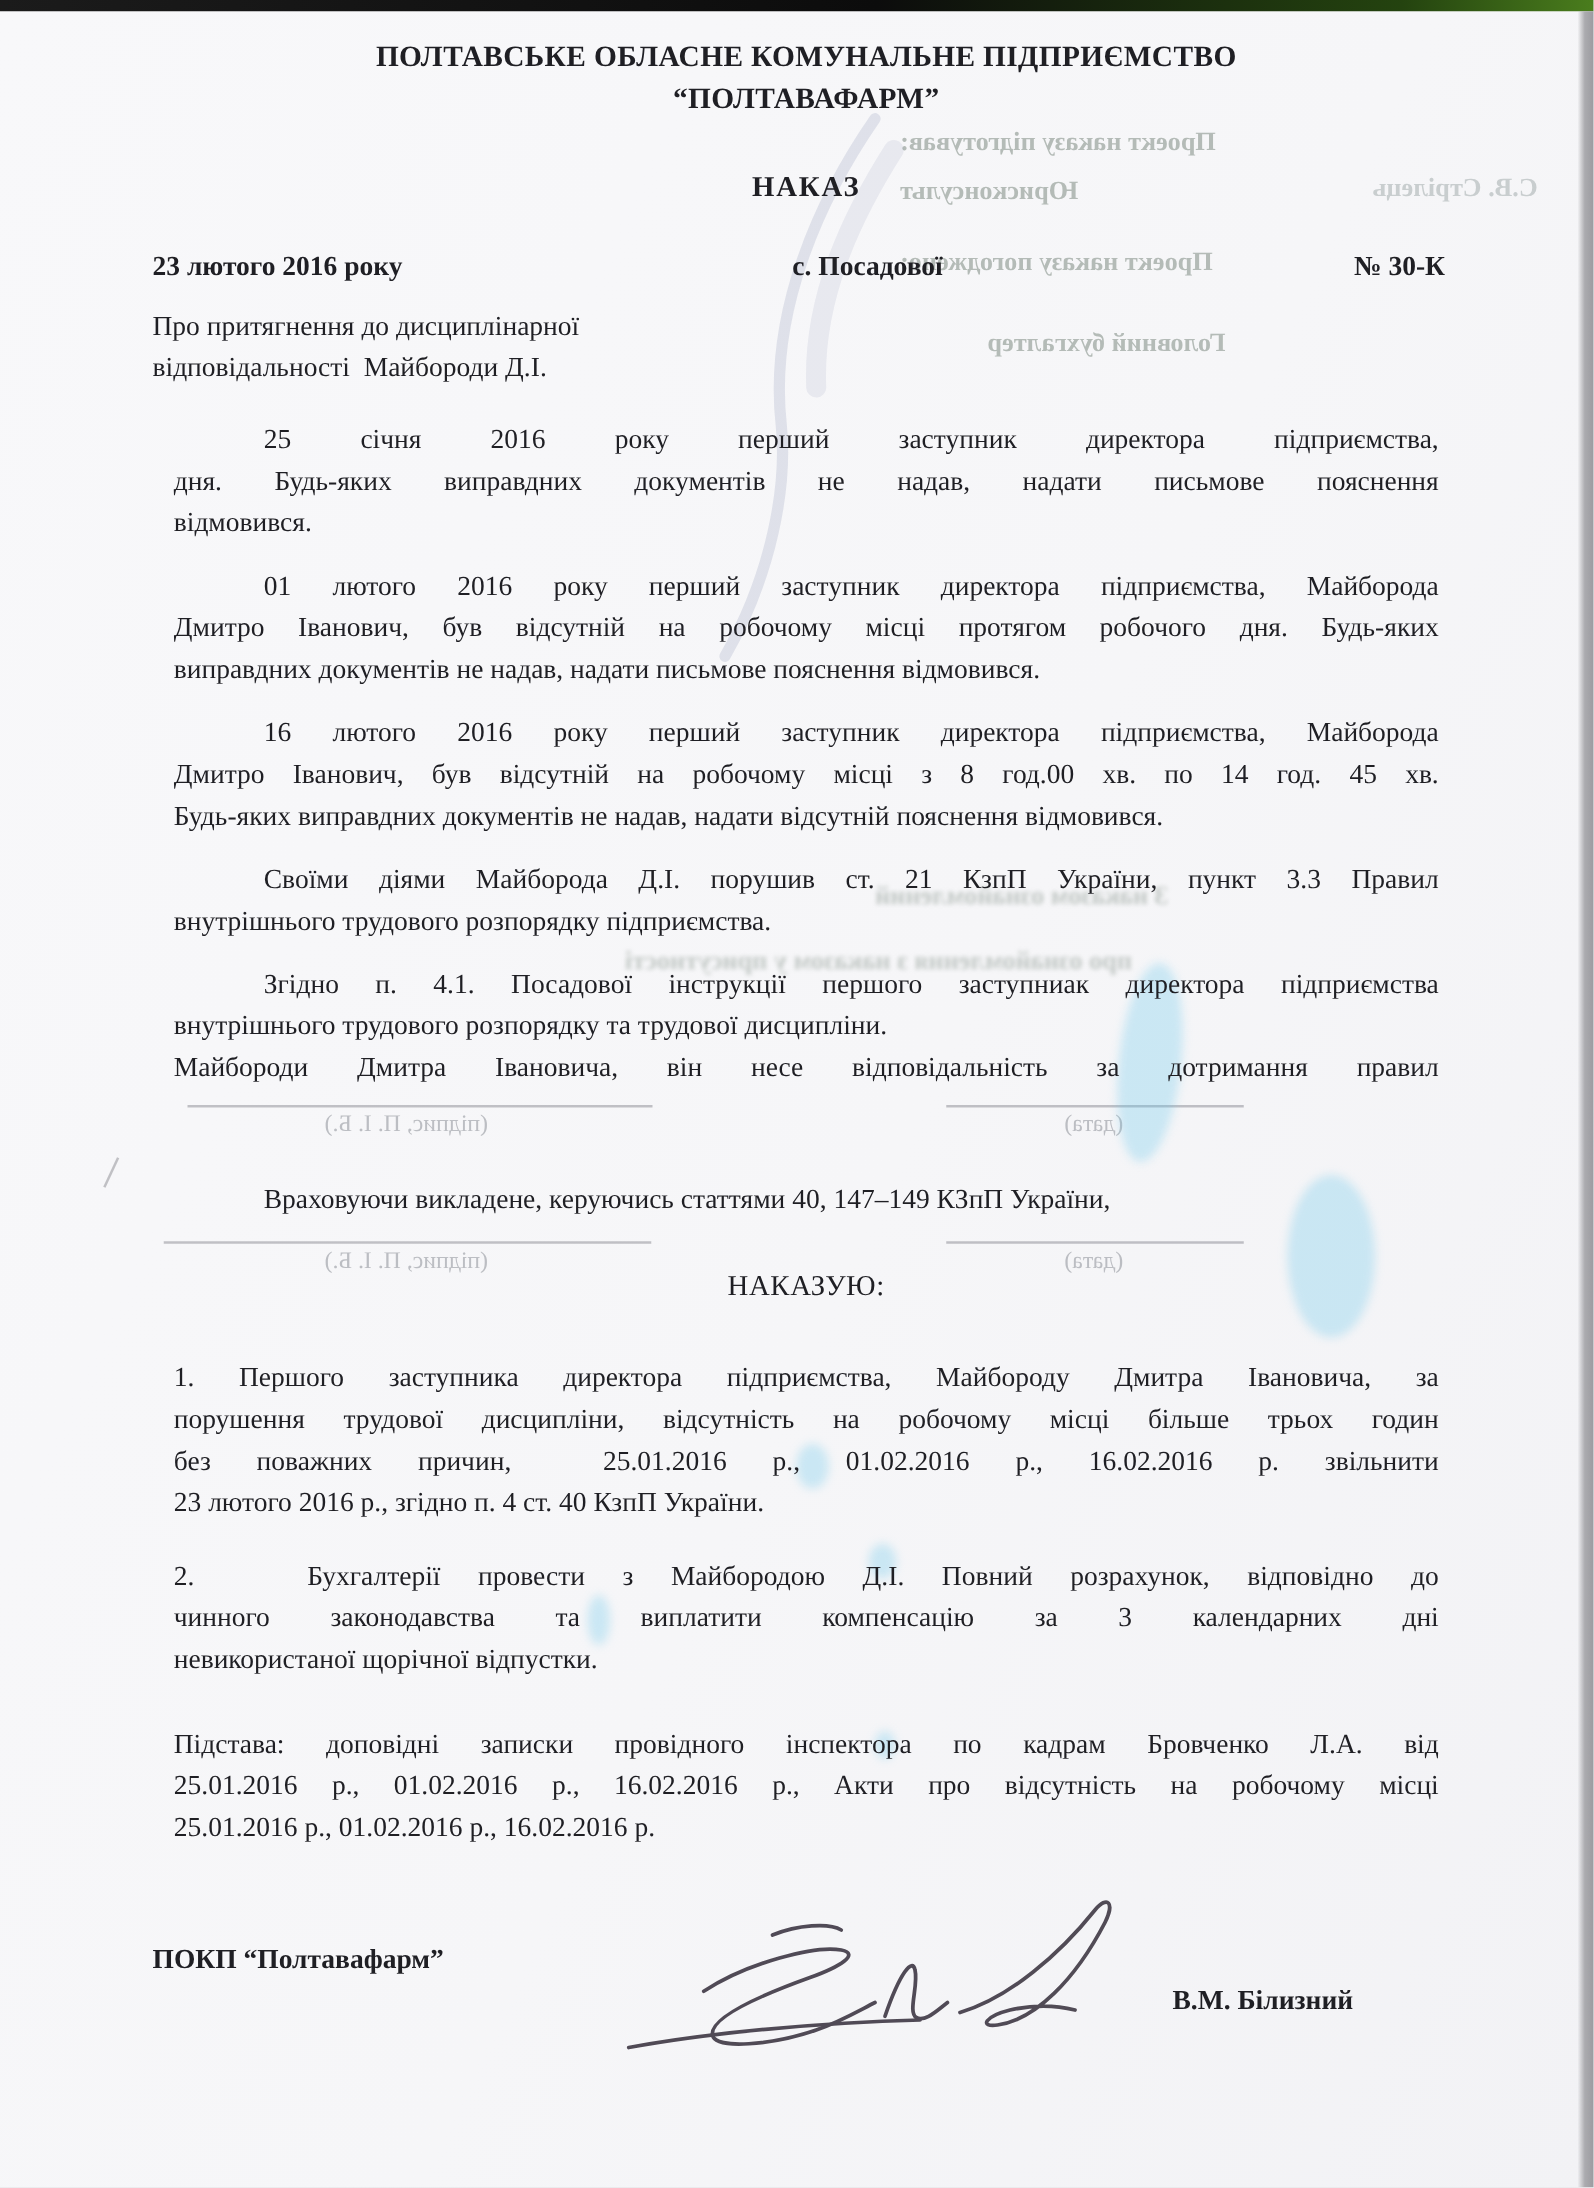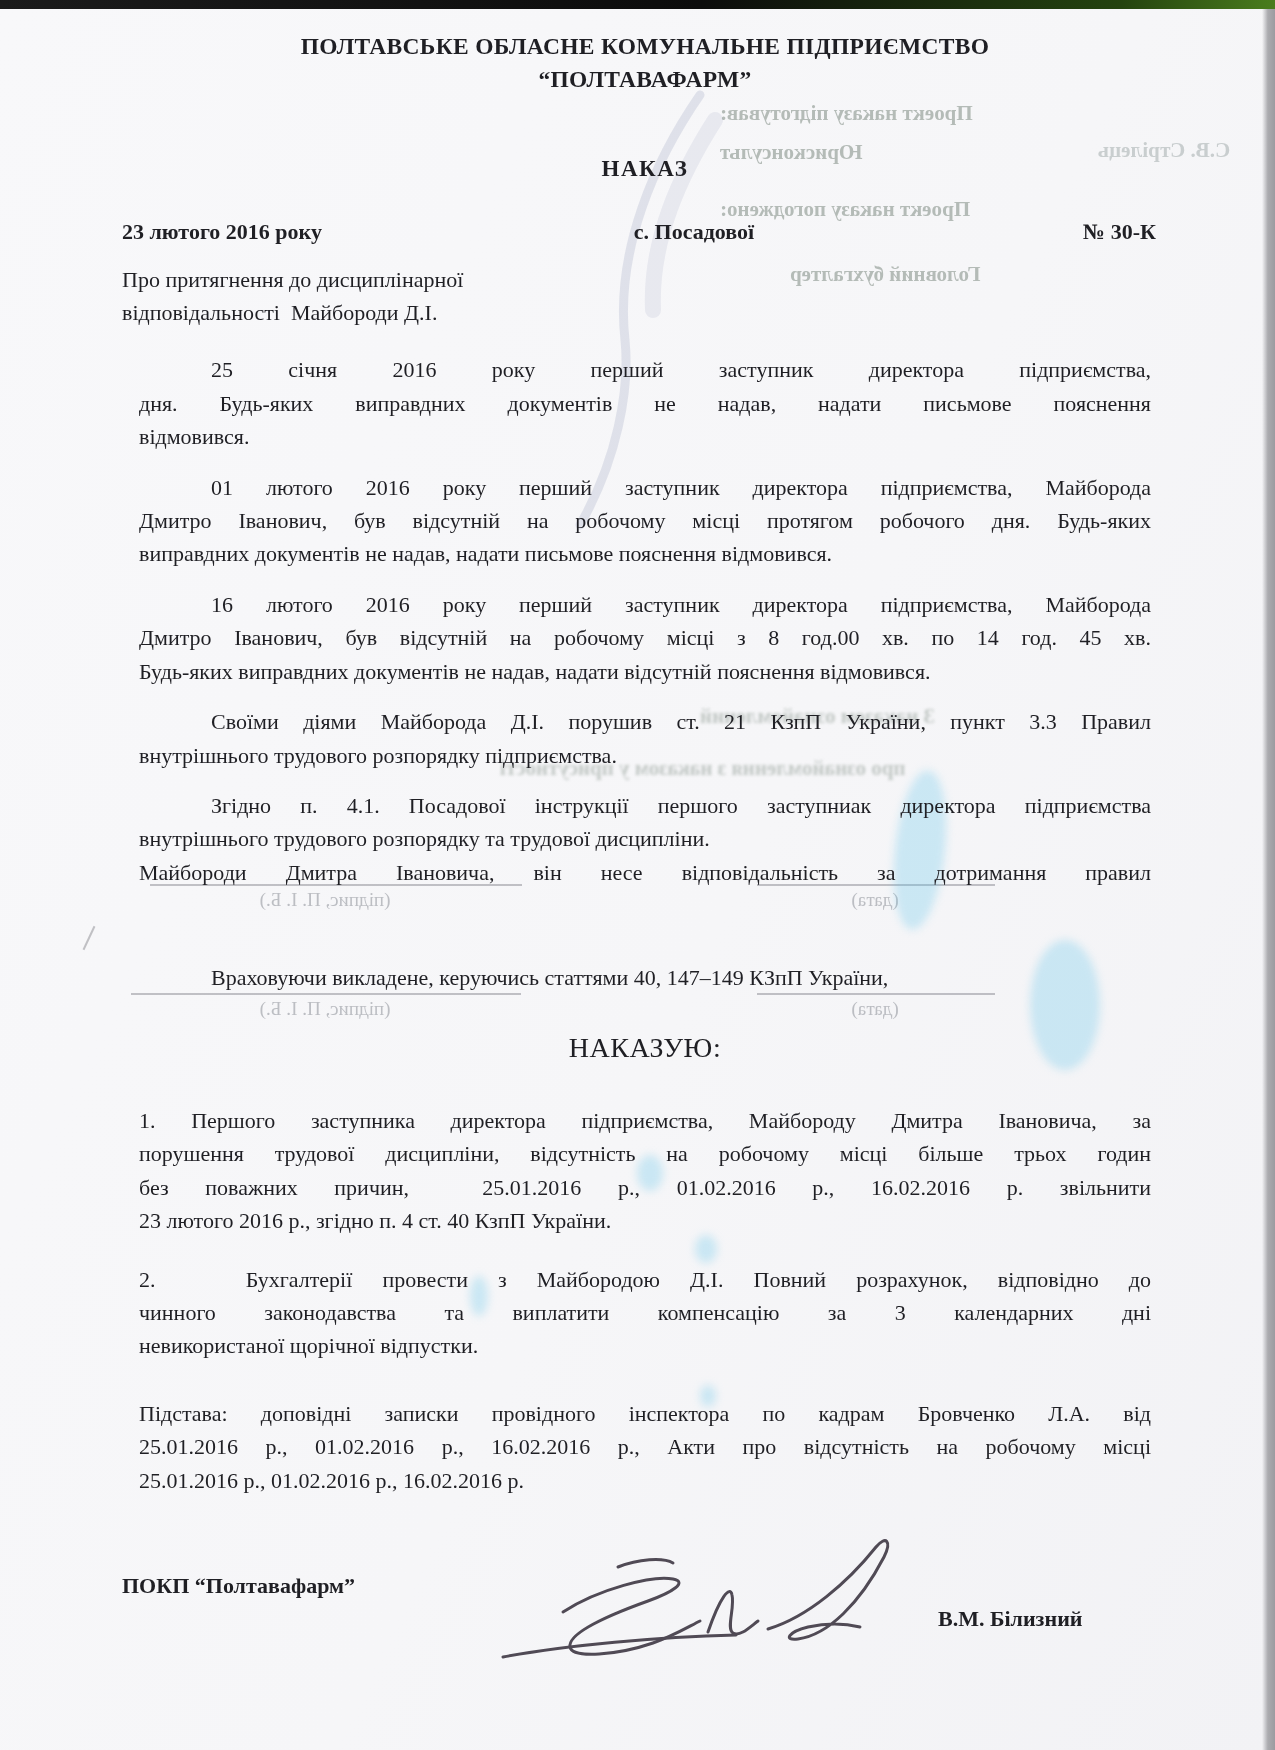--- a/index.html
+++ b/index.html
@@ -10,37 +10,37 @@
   }
   .top-edge{position:absolute;top:0;left:0;width:100%;height:9px;
     background:linear-gradient(90deg,#1b1b1b,#0c0c0c 55%,#24430f 88%,#4a7d1d);}
   .right-edge{position:absolute;top:9px;right:0;width:13px;height:1741px;
     background:linear-gradient(90deg,rgba(170,170,175,0),#ababaf 45%,#9b9ba0);}
   .content{position:absolute;left:122px;top:30px;width:1046px;
     font-size:22px;line-height:33.4px;}
   .center{text-align:center;}
   .bold{font-weight:bold;}
   .org{font-size:23.5px;letter-spacing:.3px;}
-  .doc-title{margin-top:55px;font-size:23px;letter-spacing:1.5px;}
+  .doc-title{margin-top:36px;font-size:23px;letter-spacing:1.5px;}
   .meta-row{display:flex;margin-top:30px;font-weight:bold;}
   .meta-date{width:360px;}
   .meta-place{flex:1;text-align:center;}
   .meta-number{width:250px;text-align:right;padding-right:12px;}
   .subject{margin-top:14px;}
   .para{margin:17px;}
   .para .line{text-align:justify;text-align-last:justify;}
   .para .line.last{text-align-last:left;}
   .para.indent .line.first{text-indent:72px;}
   .mt24{margin-top:24px;}
   .mt72{margin-top:72px;}
   .mt40{margin-top:40px;}
   .mt25{margin-top:25px;}
   .mt32{margin-top:32px;}
   .mt34{margin-top:34px;}
-  .order-heading{margin-top:36px;text-align:center;font-size:28px;letter-spacing:.5px;}
+  .order-heading{margin-top:36px;text-align:center;font-size:23px;letter-spacing:.5px;}
   .sig-row{display:flex;margin-top:72px;font-weight:bold;}
   .sig-left{width:330px;}
   .sig-mid{flex:1;position:relative;}
   .sig-name{width:230px;margin-top:33px;white-space:nowrap;}
   .sig-svg{position:absolute;left:16px;top:-32px;}
 
   
   .bleed{position:absolute;transform:scaleX(-1);color:rgba(125,138,130,.55);
     font-weight:bold;font-size:21px;filter:blur(.4px);white-space:nowrap;
     font-family:"Liberation Serif",serif;}

